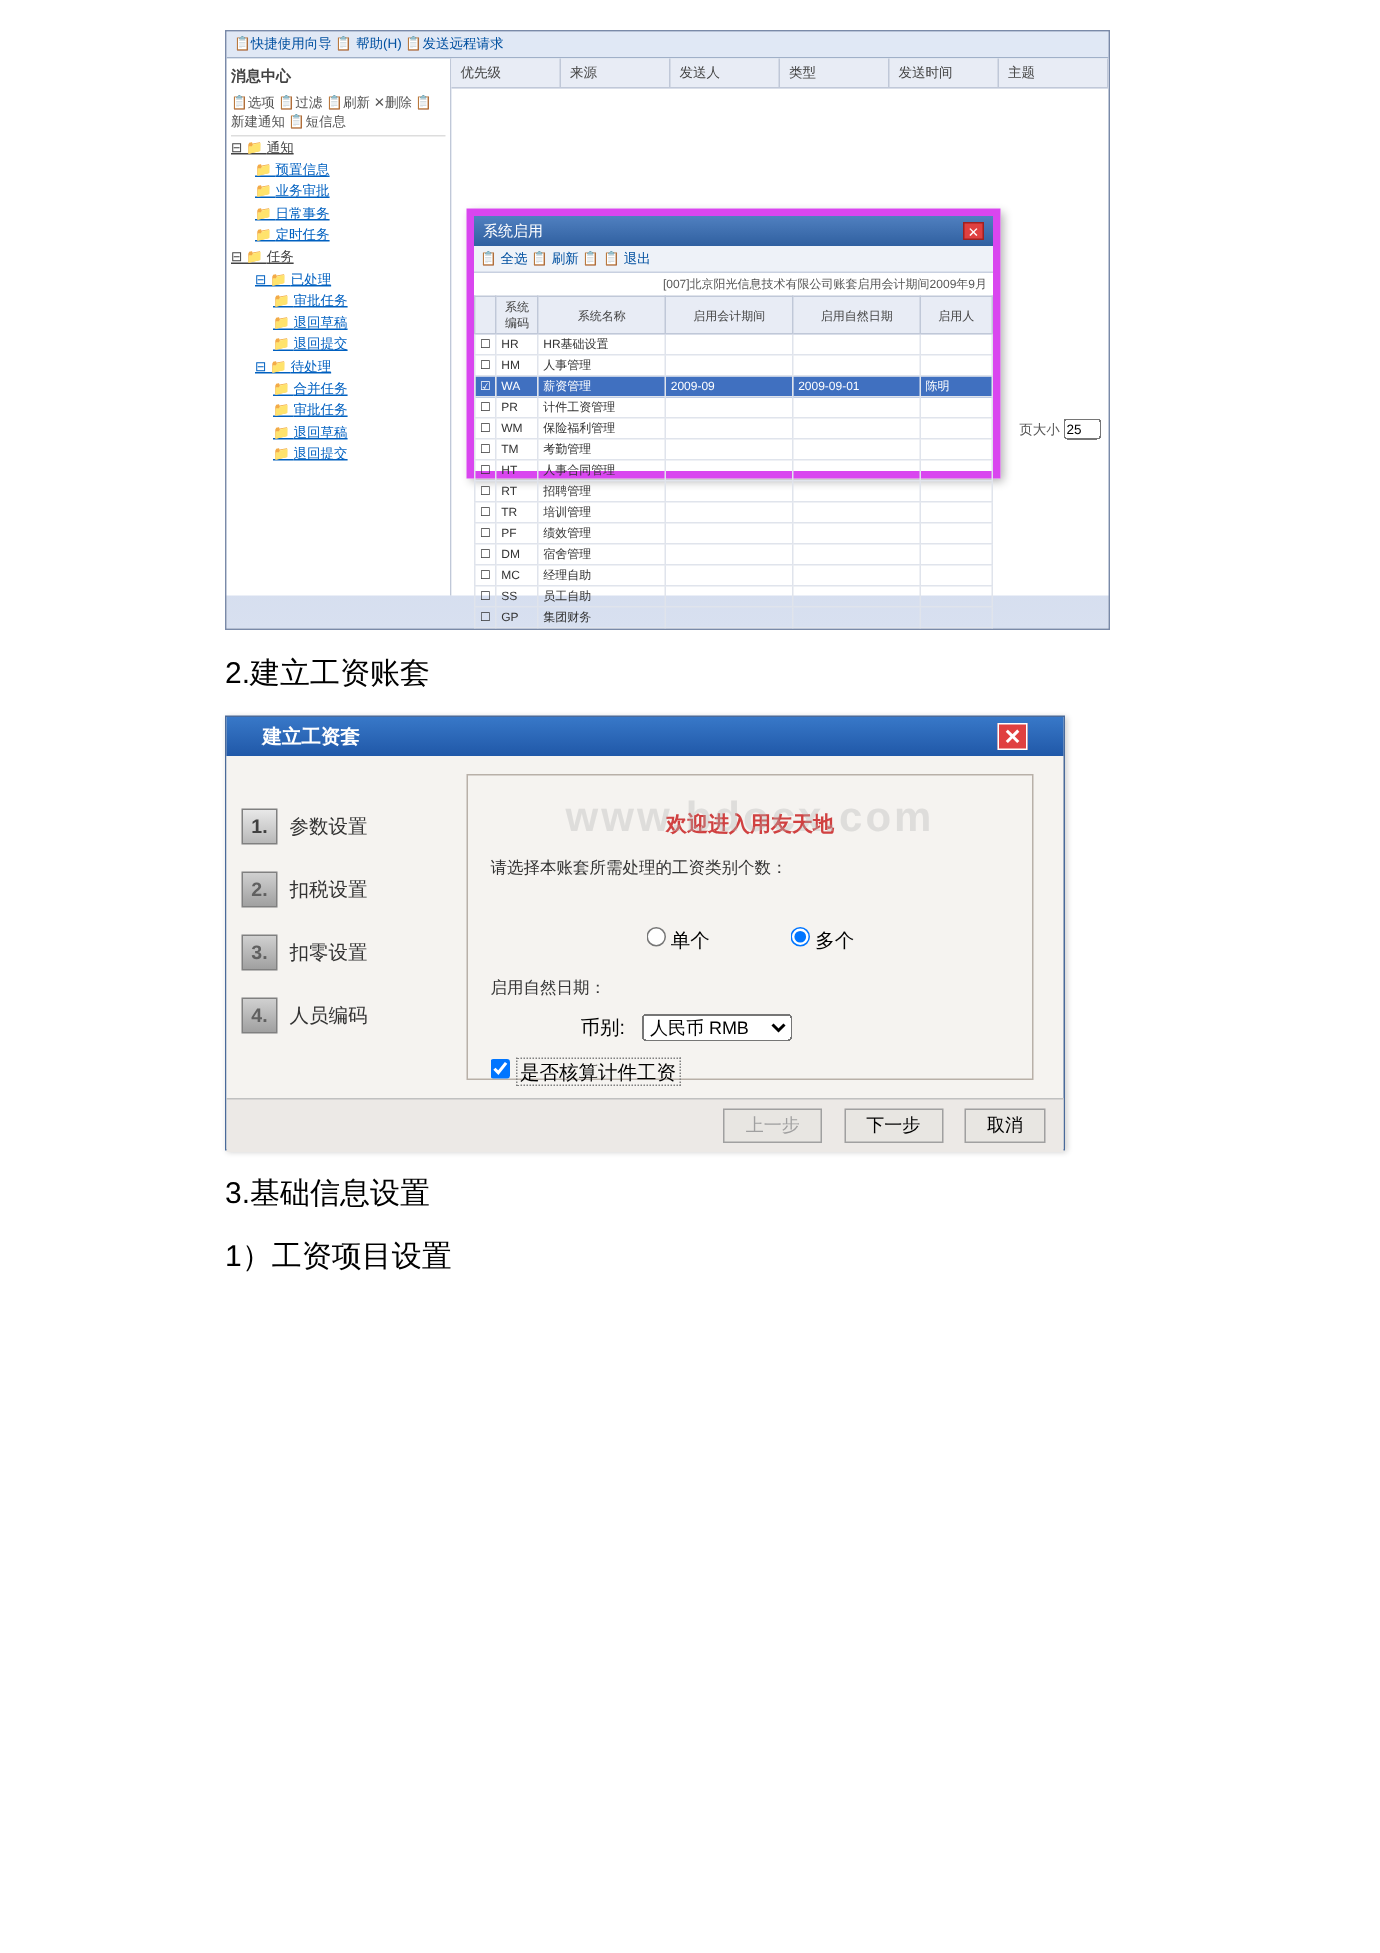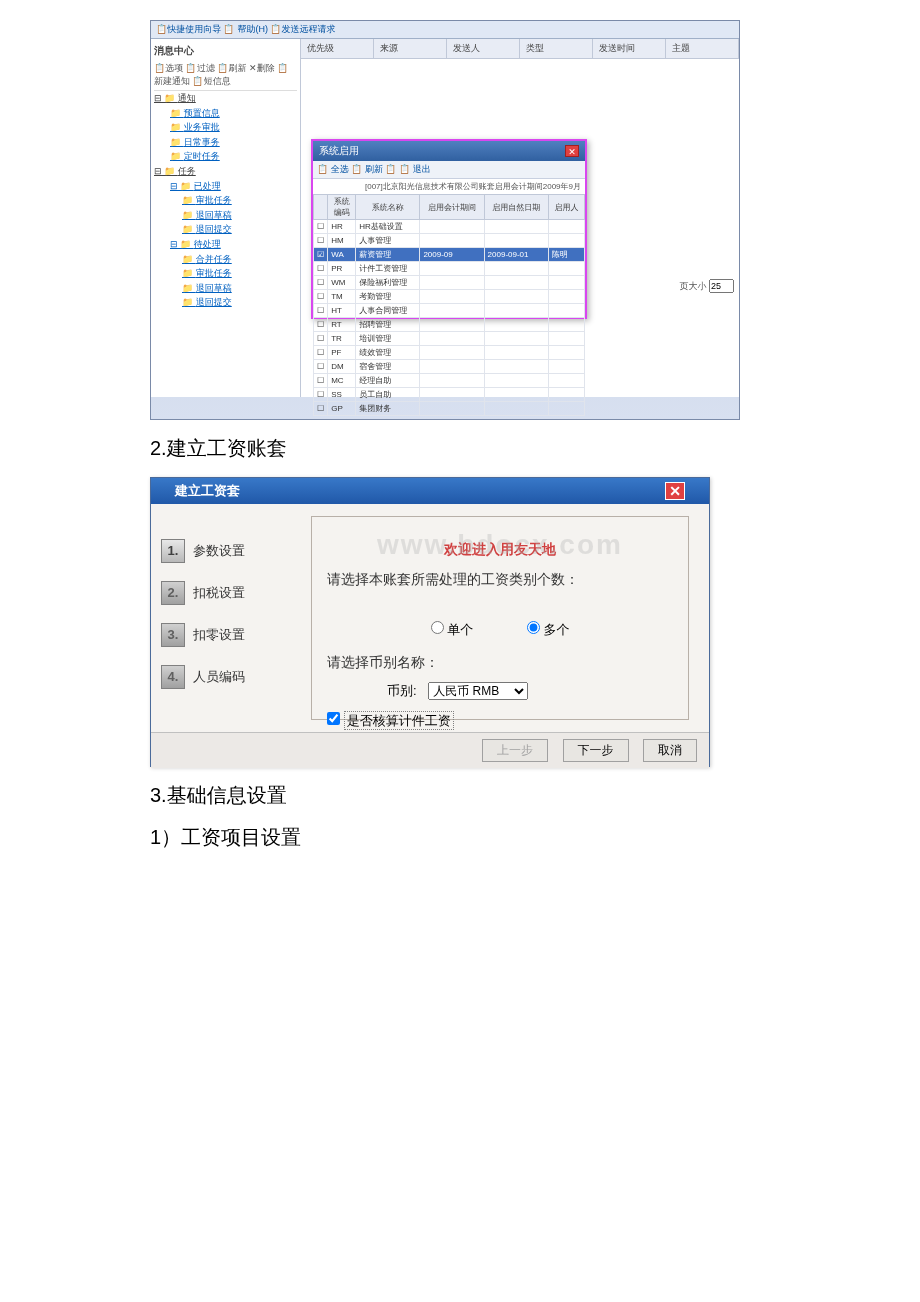--- a/index.html
+++ b/index.html
@@ -100,24 +100,24 @@
     .table-header .th {
       padding: 3px 6px;
       border-right: 1px solid #c0c8d8;
       flex: 1;
     }
     
     .inner-modal {
       position: absolute;
       top: 100px;
       left: 10px;
-      width: 276px;
+      width: 356px;
       height: 180px;
       background: #fff;
-      border: 2px solid #d946ef;
+      border: 5px solid #d946ef;
       box-shadow: 2px 2px 6px rgba(0,0,0,0.3);
     }
     .modal-title {
       background: linear-gradient(to bottom, #5080c0, #3060a0);
       color: #fff;
       font-size: 10px;
       padding: 3px 6px;
       display: flex;
       justify-content: space-between;
       align-items: center;
@@ -249,21 +249,21 @@
       position: relative;
     }
     .wizard-welcome {
       text-align: center;
       color: #d04040;
       font-size: 14px;
       font-weight: bold;
       margin-bottom: 12px;
     }
     .wizard-question {
-      font-size: 14px;
+      font-size: 11px;
       color: #333;
       margin-bottom: 10px;
     }
     .radio-row {
       text-align: center;
       margin-bottom: 15px;
       font-size: 13px;
       margin-top: 32px;
     }
     .radio-row label {
@@ -526,21 +526,21 @@
       </div>
       <div class="wizard-main">
         <div class="inner-border" style="padding:24px 15px;">
           <div class="wizard-welcome">欢迎进入用友天地</div>
           <div class="watermark">www.bdocx.com</div>
           <div class="wizard-question">请选择本账套所需处理的工资类别个数：</div>
           <div class="radio-row">
             <label><input type="radio" name="cat" style=""> <span>单个</span></label>
             <label><input type="radio" name="cat" checked="" style=""> <span>多个</span></label>
           </div>
-          <div class="wizard-question">请选择币别名称：</div>
+          <div class="wizard-question">启用自然日期：</div>
           <div class="currency-row">
             <span>币别:</span>
             <select>
               <option>人民币 RMB</option>
             </select>
           </div>
           <div class="checkbox-row">
             <label>
               <input type="checkbox" checked="" style="">
               <span class="boxed-label">是否核算计件工资</span>

